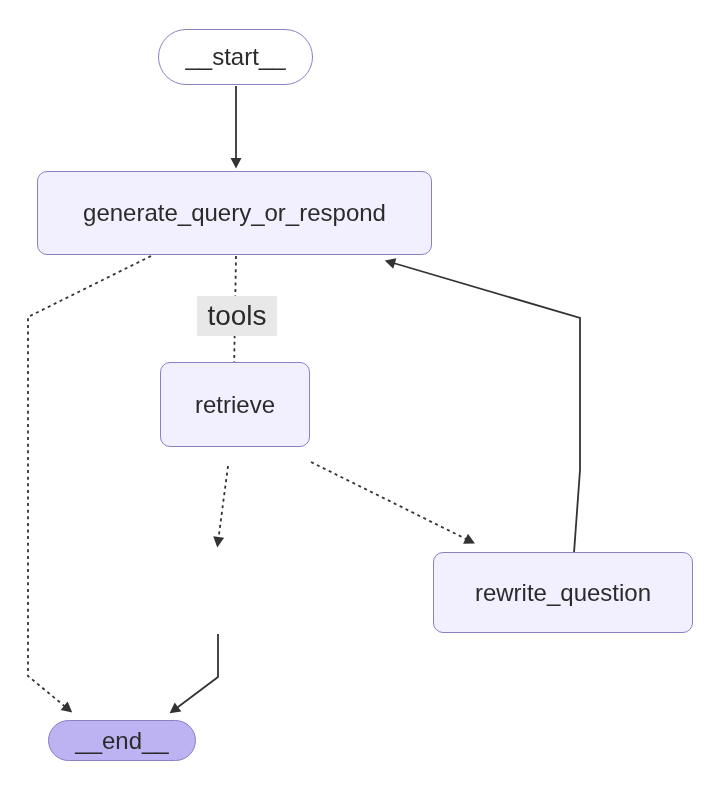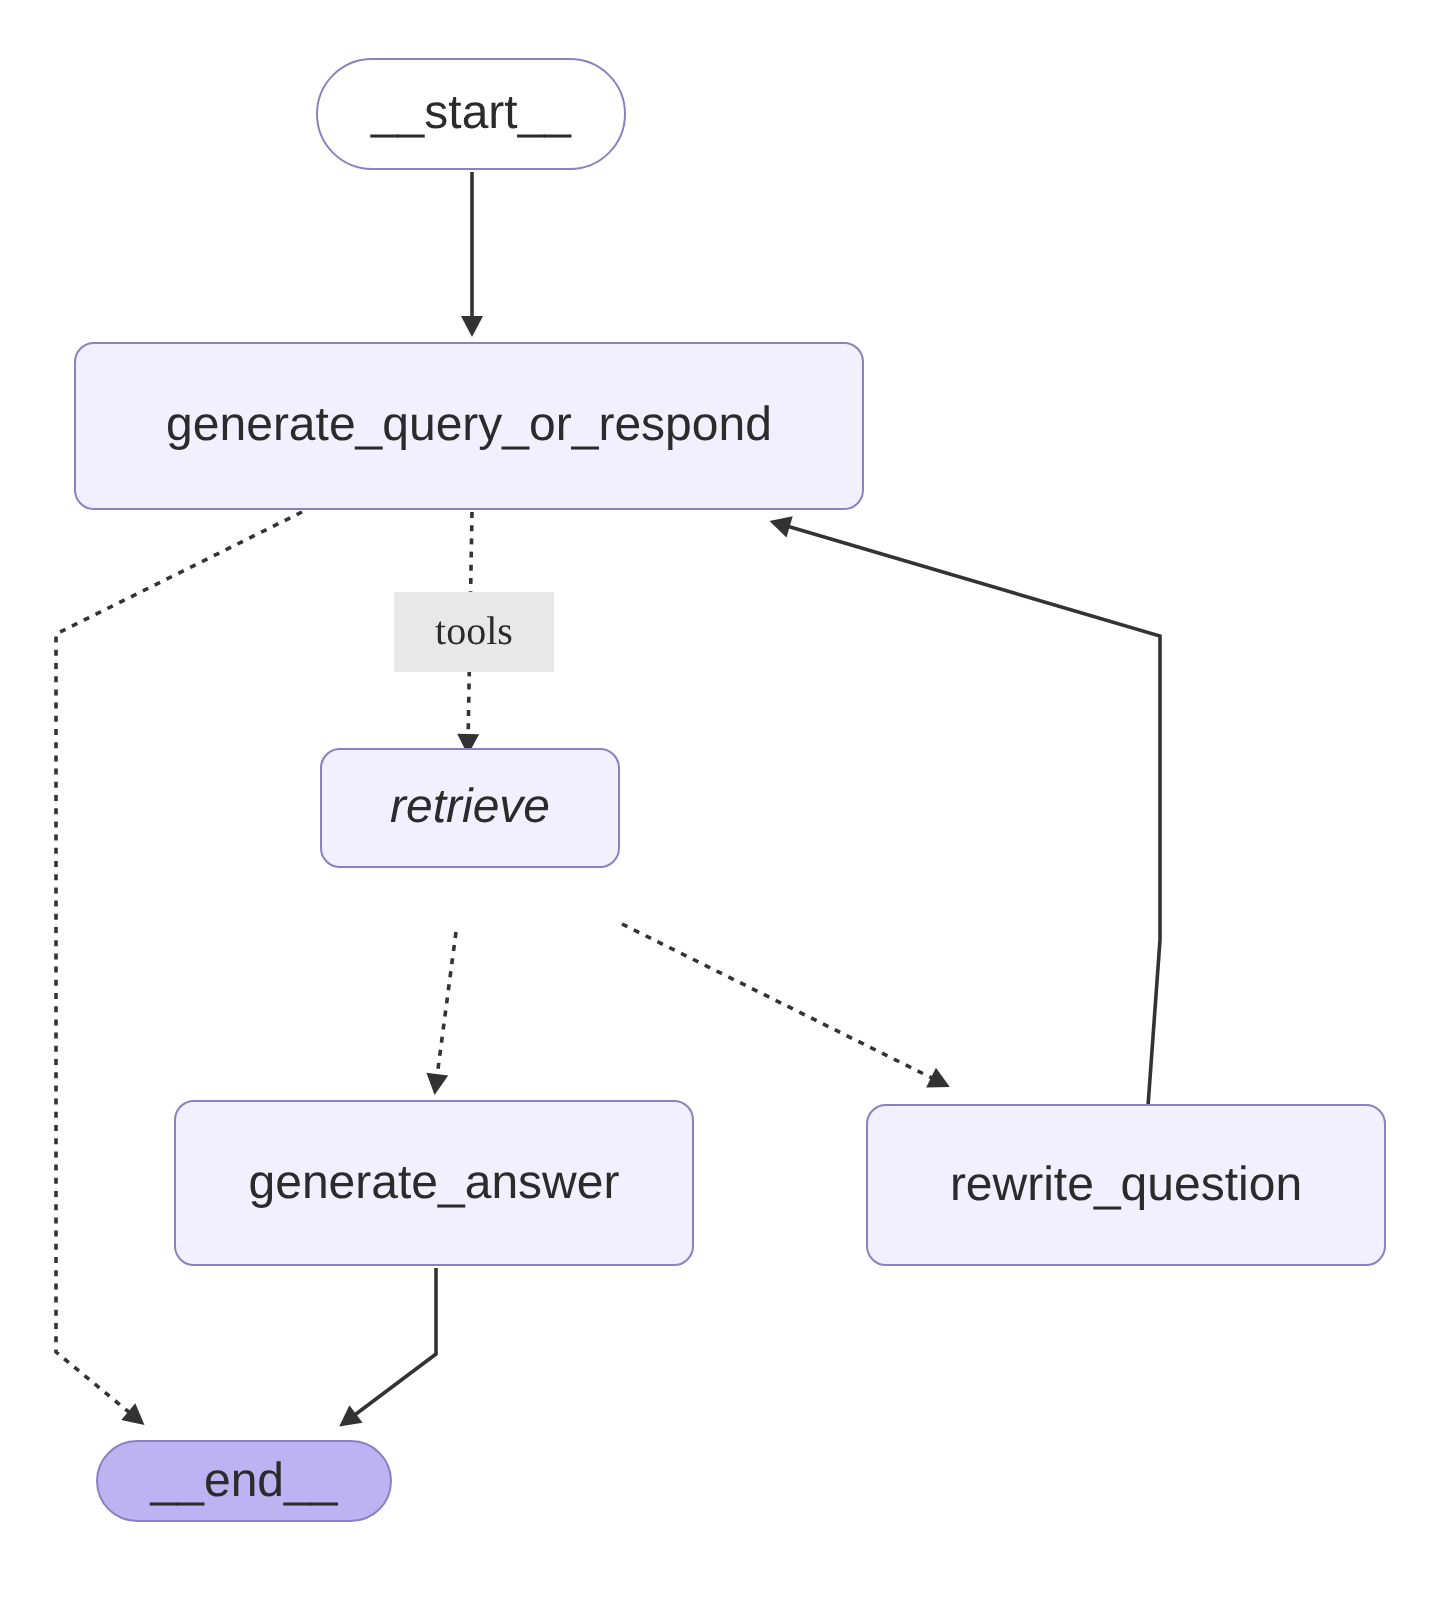--- a/index.html
+++ b/index.html
@@ -50,28 +50,27 @@
   .node.stadium { border-radius: 29px; }
   .node.start-node { background: var(--start-fill); }
   .node.end-node { background: var(--end-fill); }
   .edge-label {
     position: absolute;
     display: flex;
     align-items: center;
     justify-content: center;
     background: var(--edge-label-bg);
     color: var(--text);
-    font-size: 20px;
+    font-size: 28px;
     padding: 1px 6px;
-    font-family: Liberation Serif, serif;
   }
   
   .n-start    { left: 158px; top: 29px;  width: 155px; height: 56px; }
   .n-gqor     { left: 37px;  top: 171px; width: 395px; height: 84px; align-items: center; }
-  .n-retrieve { left: 160px; top: 374px; width: 150px; height: 60px; font-style: italic; }
+  .n-retrieve { left: 160px; top: 362px; width: 150px; height: 85px; }
   .n-ganswer  { left: 87px;  top: 550px; width: 260px; height: 83px; }
   .n-rquestion{ left: 433px; top: 552px; width: 260px; height: 81px; }
   .n-end      { left: 48px;  top: 720px; width: 148px; height: 41px; }
   .l-tools    { left: 197px; top: 296px; width: 80px;  height: 40px; }
 </style>
 </head>
 <body>
 
 <div class="canvas">
 
@@ -106,23 +105,20 @@
   </div>
 
   <div class="edge-label l-tools">
     <span>tools</span>
   </div>
 
   <div class="node n-retrieve">
     <span>retrieve</span>
   </div>
 
-  <div class="node n-ganswer">
-    <span>generate_answer</span>
-  </div>
 
   <div class="node n-rquestion">
     <span>rewrite_question</span>
   </div>
 
   <div class="node stadium end-node n-end">
     <span>__end__</span>
   </div>
 
 </div>

